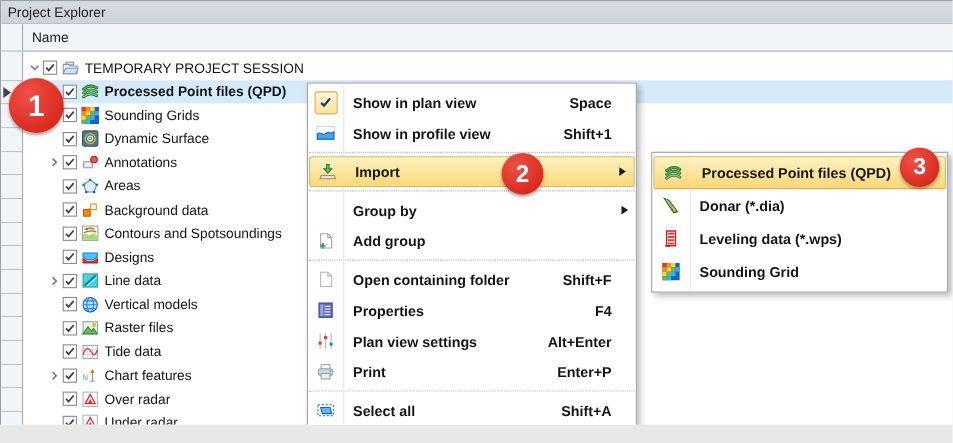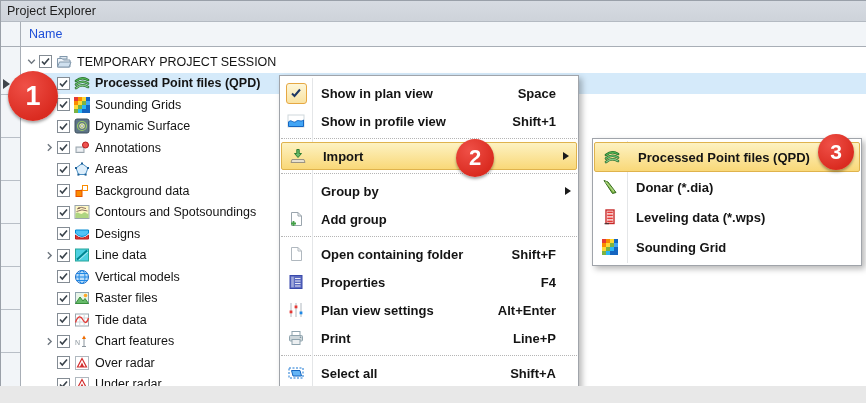--- a/index.html
+++ b/index.html
@@ -8,21 +8,21 @@
   .canvas{position:relative;width:866px;height:386px;background:#fff;overflow:hidden;
           border-left:1px solid #9aa0a8;}
   
   .titlebar{position:absolute;left:0;top:0;width:866px;height:22px;
             background:linear-gradient(#d6dbe2,#ced3da);
             border-top:1px solid #99a0a9;border-bottom:1px solid #b4bac2;
             font-size:12.5px;color:#1e1e1e;line-height:21px;padding-left:6px;}
   .colheader{position:absolute;left:0;top:22px;width:866px;height:25px;
              background:#f2f5f8;border-bottom:1px solid #a8aeb6;}
   .colheader .stub{position:absolute;left:0;top:0;width:20px;height:24px;border-right:1px solid #a8aeb6;}
-  .colheader .name{position:absolute;left:28px;top:0;height:24px;line-height:24px;font-size:12.5px;color:#1d4ed8;}
+  .colheader .name{position:absolute;left:28px;top:0;height:24px;line-height:24px;font-size:12.5px;color:#0f172a;}
   .gutter{position:absolute;left:0;top:47px;width:20px;height:356px;background:#f2f5f8;
           border-right:1px solid #a8aeb6;
           background-image:repeating-linear-gradient(to bottom, transparent 0 20.5px, #b9bfc7 20.5px 21.5px);
           background-position:0 5px;}
   .rowmarker{position:absolute;left:2px;top:79px;width:0;height:0;z-index:2;
              border-left:7px solid #3f444a;border-top:5px solid transparent;border-bottom:5px solid transparent;}
   
   .tree{position:absolute;left:21px;top:51px;width:845px;}
   .trow{height:21.5px;display:flex;align-items:center;font-size:12.5px;color:#141414;white-space:nowrap;}
   .trow.root{padding-left:2px;}
@@ -497,21 +497,21 @@
     <div class="mitem">
       <span class="micon">
           <svg width="18" height="18" viewBox="0 0 18 18">
             <rect x="5" y="2.5" width="8" height="4" fill="#fff" stroke="#90a4ae"></rect>
             <rect x="2.5" y="6.5" width="13" height="5.5" rx="1" fill="#cfd8dc" stroke="#90a4ae"></rect>
             <rect x="5" y="10.5" width="8" height="5" fill="#eceff1" stroke="#90a4ae"></rect>
             <circle cx="13.5" cy="8.2" r="0.8" fill="#78909c"></circle>
           </svg>
         </span>
       <span class="mlabel">Print</span>
-      <span class="mshort">Line+P</span>
+      <span class="mshort">Enter+P</span>
     </div>
 
     <div class="msep"></div>
 
     <div class="mitem">
       <span class="micon">
           <svg width="18" height="18" viewBox="0 0 18 18">
             <rect x="2" y="4" width="14" height="10" fill="none" stroke="#1976d2" stroke-dasharray="2 1.5"></rect>
             <path d="M4.5 6.5 H13 L14.5 12 H6 Z" fill="#64b5f6" stroke="#1565c0"></path>
           </svg>

